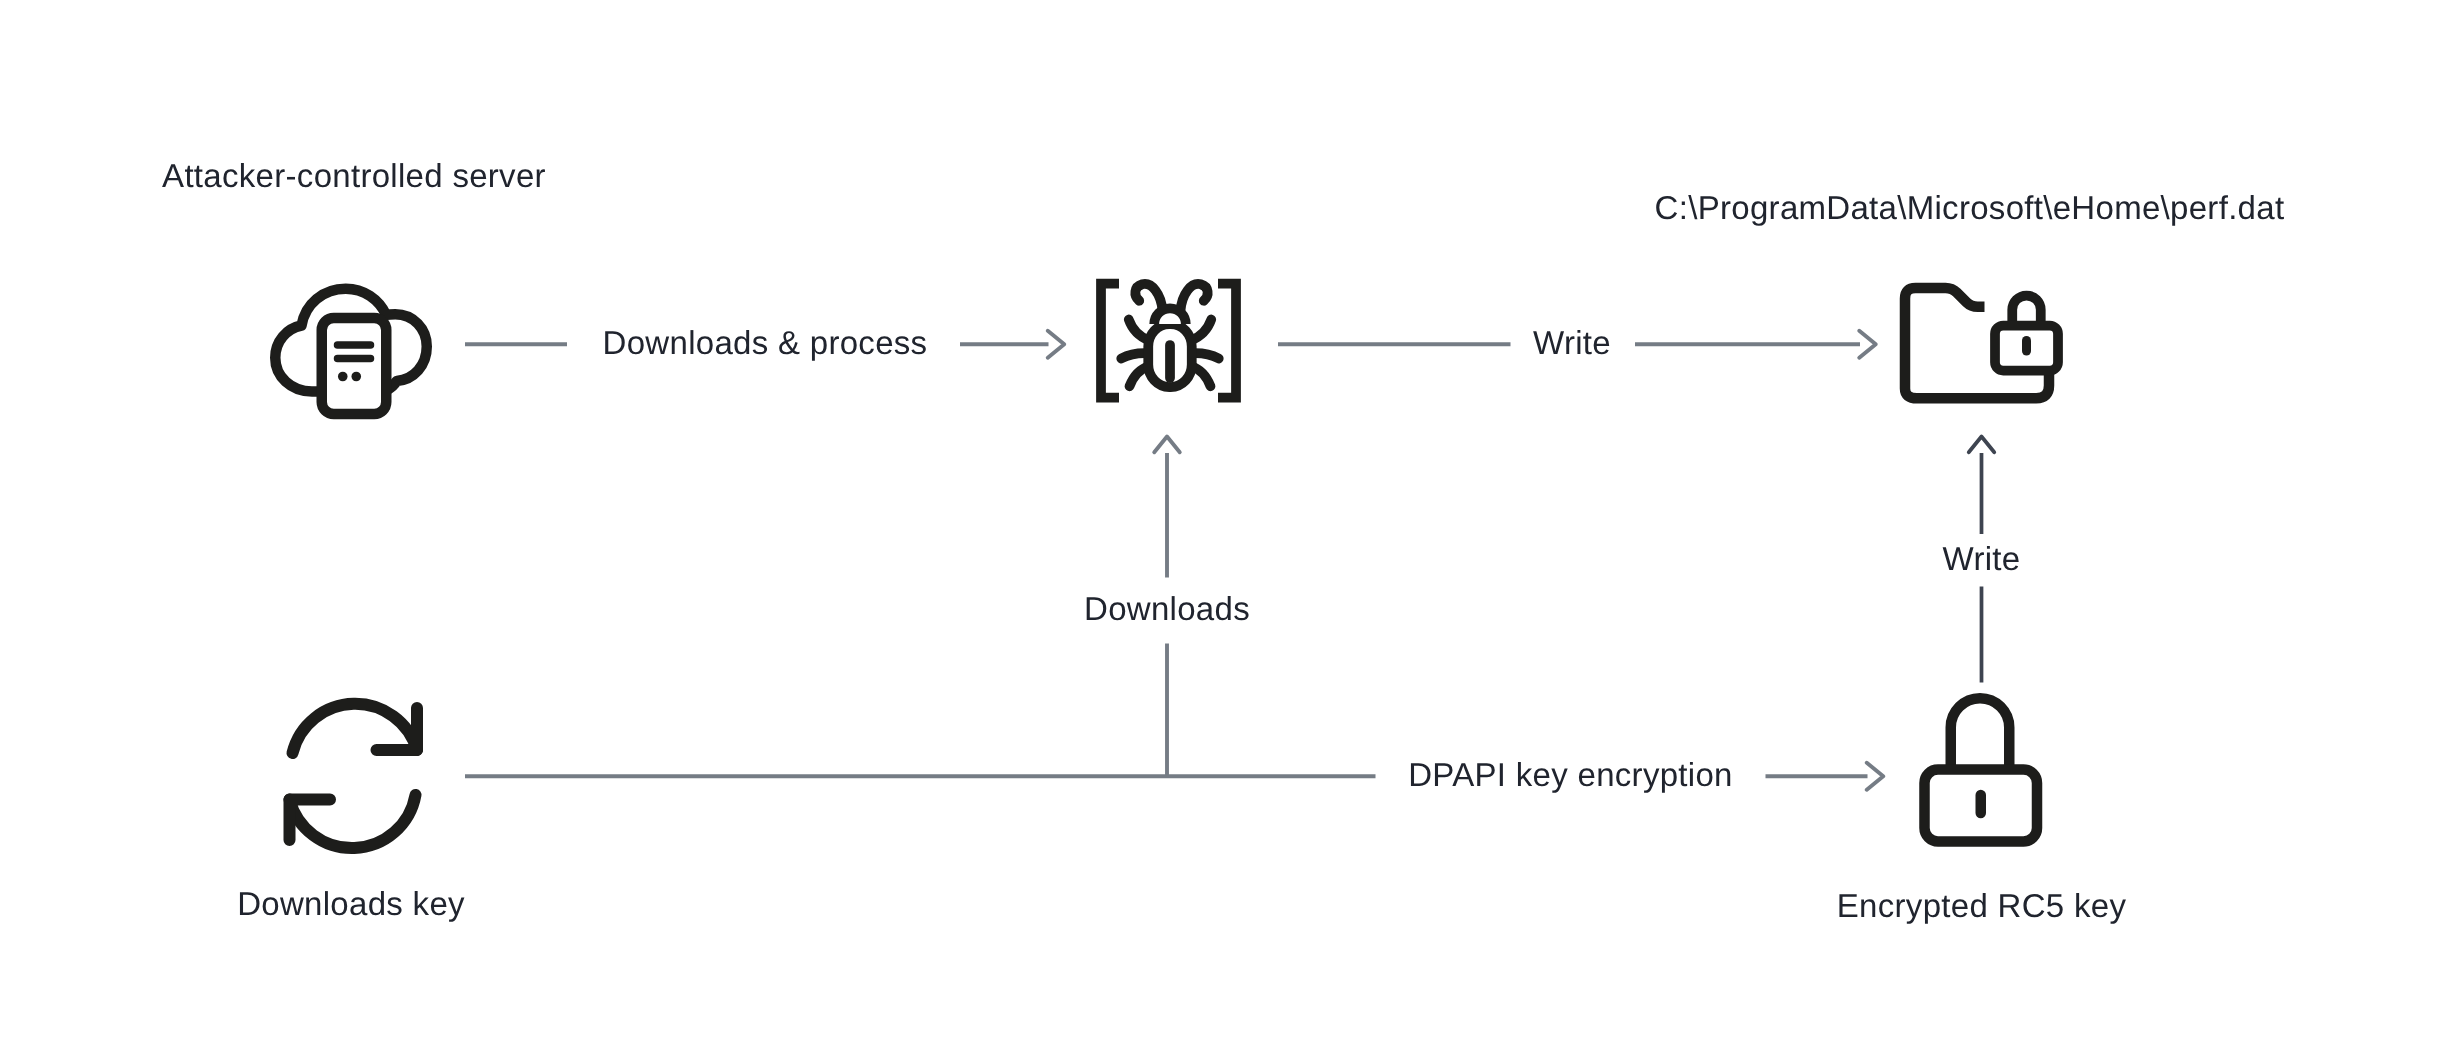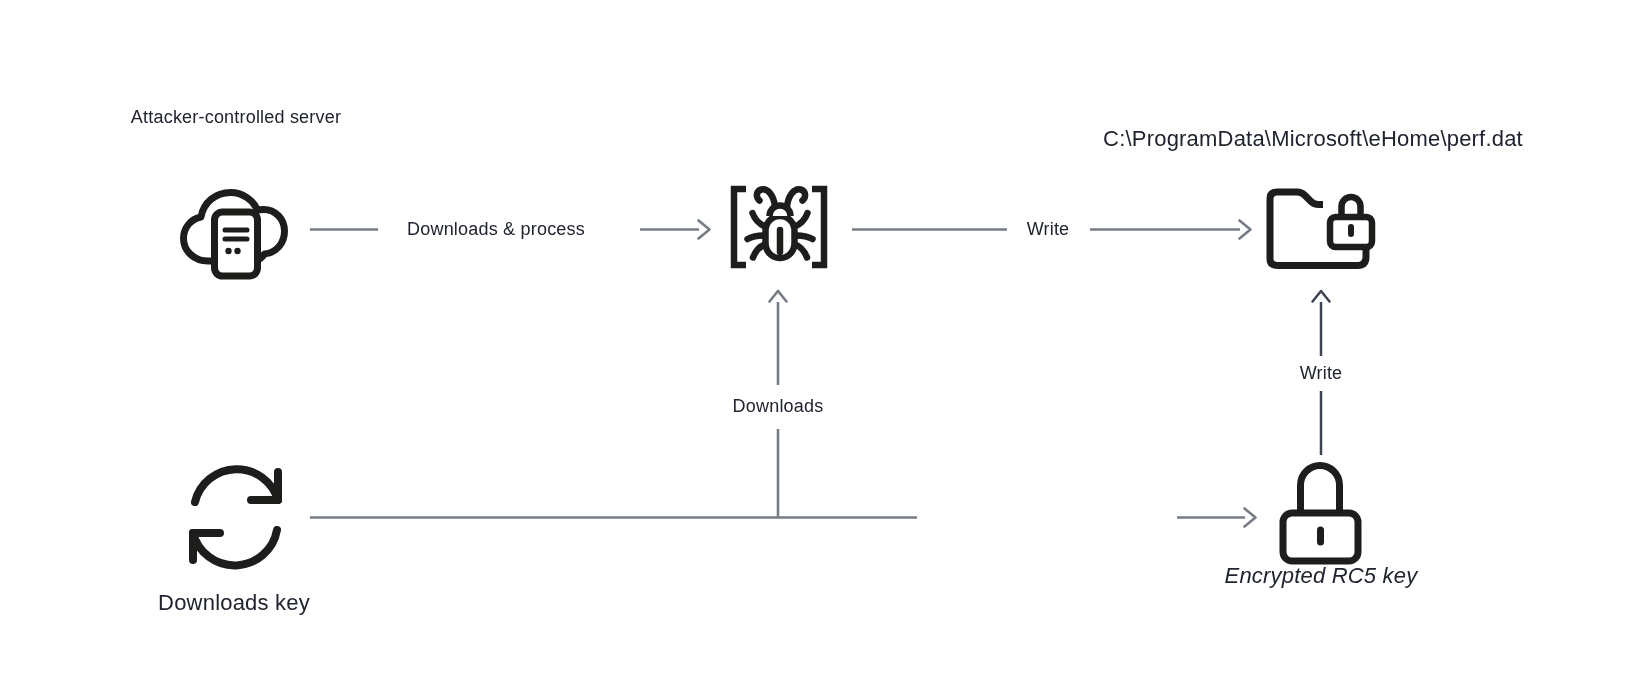--- a/index.html
+++ b/index.html
@@ -19,21 +19,21 @@
     overflow:hidden;
   }
   .connectors{position:absolute;left:0;top:0;}
   .connectors path{fill:none;stroke:var(--gray);stroke-width:2.6;}
   .connectors path.dark{stroke:var(--dark);stroke-width:2.5;}
   .connectors path.head{stroke-linecap:round;stroke-linejoin:round;}
   .label{
     position:absolute;
     transform:translate(-50%,-50%);
     white-space:nowrap;
-    font-size:18px;
+    font-size:22px;
     letter-spacing:.2px;
     color:var(--text);
   }
   .label.node{font-size:22px;}
   .label.multiline{text-align:center;line-height:25px;white-space:normal;width:420px;}
   .icon{position:absolute;}
   .icon svg{display:block;overflow:visible;}
   .stroke{stroke:var(--icon);fill:none;}
   .fillw{fill:#fff;}
   .filld{fill:var(--icon);}
@@ -83,21 +83,21 @@
   <div class="icon" style="left:178px;top:177px;">
     <svg width="112" height="106" viewBox="0 0 112 106">
       <path class="stroke" stroke-width="7" stroke-linejoin="round" d="M30 84 C16 84 5.5 74 5.5 61.5 C5.5 50.5 13 42 23 40 C25.5 25.5 37.5 15.5 52.5 15.5 C64.5 15.5 74.5 22.5 79.5 33 C81.5 32.5 83.5 32.5 85.5 32.5 C97.5 32.5 106.5 42 106.5 54 C106.5 66.5 98 76 86.5 77 C83.5 81.5 79 84 74 84 Z"></path>
       <rect class="stroke fillw" stroke-width="7" x="36.5" y="35" width="43" height="64" rx="8"></rect>
       <path class="stroke" stroke-width="5" stroke-linecap="round" d="M47 53 H69 M47 62 H69"></path>
       <circle class="filld" cx="50.5" cy="74" r="3.2"></circle>
       <circle class="filld" cx="59.5" cy="74" r="3.2"></circle>
     </svg>
   </div>
 
-  <div class="label" style="left:496px;top:229px;">Downloads &amp; process</div>
+  <div class="label" style="left:510px;top:229px;">Downloads &amp; process</div>
 
   <div class="icon" style="left:727px;top:185px;">
     <svg width="104" height="84" viewBox="0 0 104 84">
       <path class="stroke" stroke-width="6.5" d="M19 4 H7 V80 H19"></path>
       <path class="stroke" stroke-width="6.5" d="M85 4 H97 V80 H85"></path>
       <path class="stroke" stroke-width="6.5" stroke-linecap="round" d="M48 22 C47 11 41 3 34.5 4.5 C29 6 28.5 12 32.5 15.5"></path>
       <path class="stroke" stroke-width="6.5" stroke-linecap="round" d="M60 22 C61 11 67 3 73.5 4.5 C79 6 79.5 12 75.5 15.5"></path>
       <path class="stroke" stroke-width="6.5" stroke-linecap="round" d="M39 42 Q29 38 25.5 28"></path>
       <path class="stroke" stroke-width="6.5" stroke-linecap="round" d="M38.5 50.5 Q28 50 20.5 54"></path>
       <path class="stroke" stroke-width="6.5" stroke-linecap="round" d="M39 59 Q30 62 26 72.5"></path>
@@ -119,20 +119,21 @@
       <path class="stroke" stroke-width="7" stroke-linejoin="round" d="M4 73 V13 Q4 6 11 6 H31 Q35.5 6 38.5 9 L45 15.5 Q48 18.5 52.5 18.5 H92 Q100 18.5 100 26.5 V71 Q100 79.5 91.5 79.5 H12 Q4 79.5 4 73 Z"></path>
       <rect class="fillw" x="57" y="0" width="55" height="60"></rect>
       <path class="stroke" stroke-width="6.5" d="M75.5 31 V20.5 A 9.5 9.5 0 0 1 94.5 20.5 V 31"></path>
       <rect class="stroke fillw" stroke-width="6.5" x="64" y="31" width="42" height="30" rx="5.5"></rect>
       <path class="stroke" stroke-width="6" stroke-linecap="round" d="M85 41 V 48"></path>
     </svg>
   </div>
 
   <div class="label" style="left:778px;top:406px;">Downloads</div>
 
+  <div class="label" style="left:1047px;top:517px;">DPAPI key encryption</div>
 
   <div class="label" style="left:1321px;top:373px;">Write</div>
 
   <div class="icon" style="left:190px;top:463px;">
     <svg width="92" height="100" viewBox="0 0 92 100">
       <path class="stroke" stroke-width="8" stroke-linecap="round" d="M5 39 A 43 43 0 0 1 88 37"></path>
       <path class="stroke" stroke-width="8" stroke-linecap="round" stroke-linejoin="round" d="M88 9 V 37 H 61"></path>
       <path class="stroke" stroke-width="8" stroke-linecap="round" d="M87 67 A 43 43 0 0 1 3 70"></path>
       <path class="stroke" stroke-width="8" stroke-linecap="round" stroke-linejoin="round" d="M3 97 V 70 H 30"></path>
     </svg>
@@ -141,15 +142,15 @@
   <div class="label node" style="left:234px;top:603px;">Downloads key</div>
 
   <div class="icon" style="left:1279px;top:458px;">
     <svg width="84" height="108" viewBox="0 0 84 108">
       <path class="stroke" stroke-width="7" d="M21.5 55 V 27 A 19.5 19.5 0 0 1 60.5 27 V 55"></path>
       <rect class="stroke fillw" stroke-width="7" x="4" y="55" width="75" height="48" rx="9"></rect>
       <path class="stroke" stroke-width="7" stroke-linecap="round" d="M41.5 72 V 84"></path>
     </svg>
   </div>
 
-  <div class="label node" style="left:1321px;top:576px;font-style:italic;">Encrypted RC5 key</div>
+  <div class="label node" style="left:1321px;top:604px;">Encrypted RC5 key</div>
 
 </div>
 
 </body></html>

